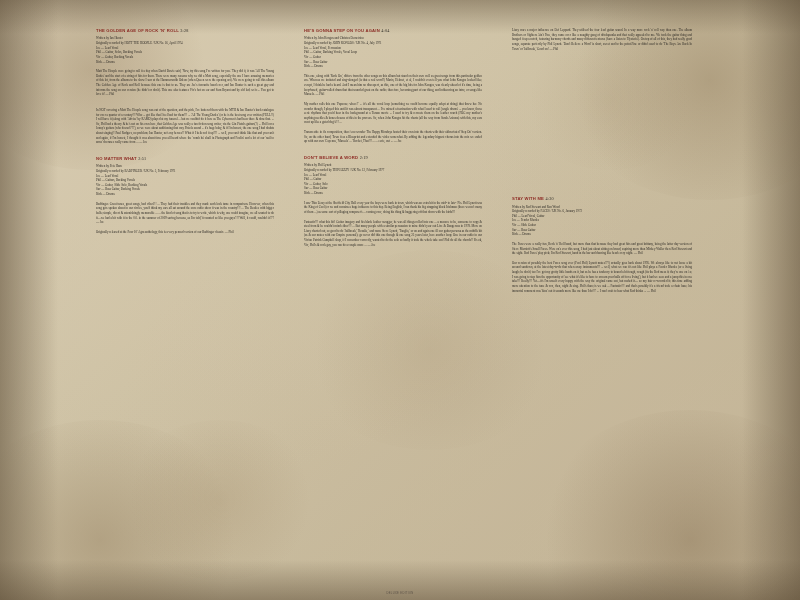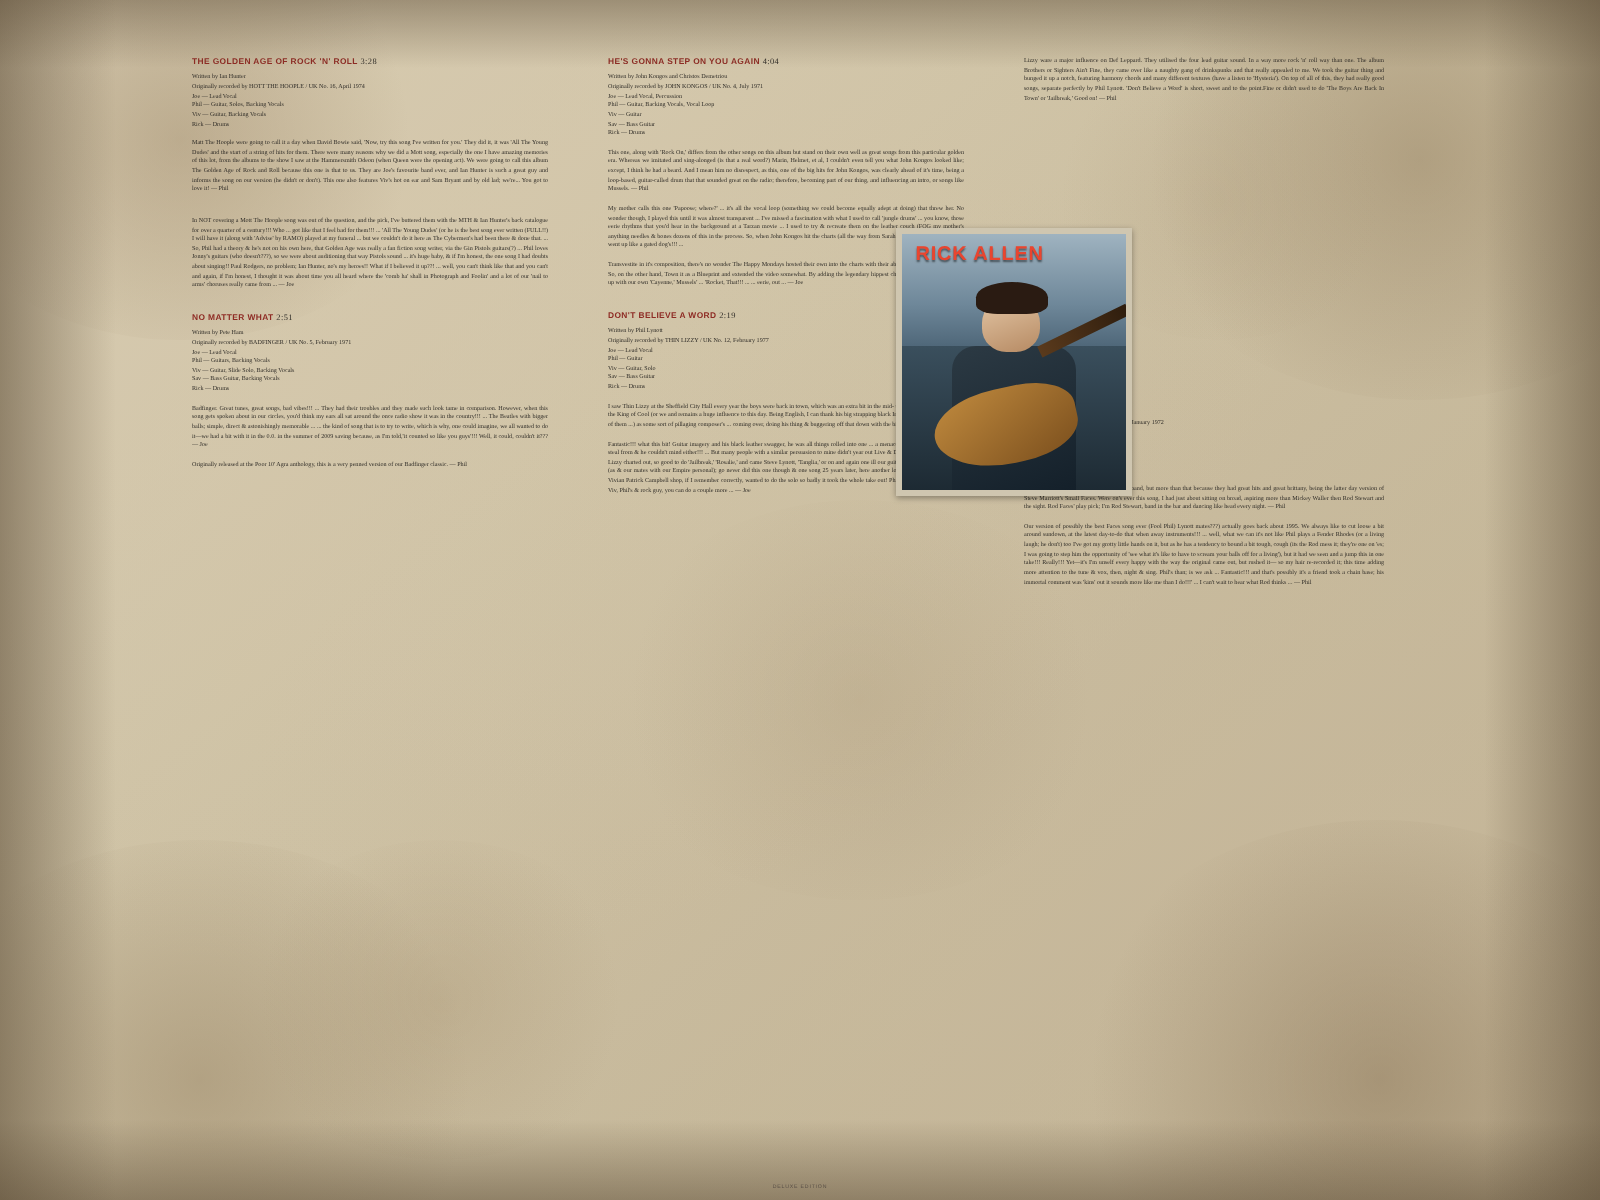--- a/index.html
+++ b/index.html
@@ -278,32 +278,20 @@
           <div>Viv — Slide Guitar</div>
           <div>Sav — Bass Guitar</div>
           <div>Rick — Drums</div>
         </div>
         <div class="para">The Faces were a really fun, Rock 'n' Roll band, but more than that because they had great hits and great brittany, being the latter day version of Steve Marriott's Small Faces. Were on's ever this song, I had just about sitting on broad, aspiring more than Mickey Waller then Rod Stewart and the sight. Rod Faces' play pick; I'm Rod Stewart, band in the bar and dancing like head every night. — Phil</div>
         <div class="para">Our version of possibly the best Faces song ever (Fool Phil) Lynott mates???) actually goes back about 1995. We always like to cut loose a bit around sundown, at the latest day-to-do that when away instruments!!! ... well, what we can it's not like Phil plays a Fender Rhodes (or a living laugh; he don't) too I've got my grotty little hands on it, but as he has a tendency to bound a bit tough, cough (its the Rod mess it; they're one on 'es; I was going to step him the opportunity of 'see what it's like to have to scream your balls off for a living'), but it had we seen and a jump this in one take!!! Really!!! Yet—it's I'm unself every happy with the way the original came out, but rushed it— so my hair re-recorded it; this time adding more attention to the tune &amp; vox, then, night &amp; sing. Phil's than; is we ask ... Fantastic!!! and that's possibly it's a friend took a chain base; his immortal comment was 'kins' out it sounds more like me than I do!!!' ... I can't wait to hear what Rod thinks ... — Phil</div>
       </div>
 
     </div>
 
-    <div class="photo-wrap">
-      <div class="photo">
-        <div class="sky"></div>
-        <div class="floor"></div>
-        <div class="torso"></div>
-        <div class="guitar"></div>
-        <div class="neck"></div>
-        <div class="head"></div>
-        <div class="hair"></div>
-        <div class="photo-name">RICK ALLEN</div>
-      </div>
-    </div>
 
   </div>
 
   <div class="edge-t"></div>
   <div class="edge-b"></div>
   <div class="edge-l"></div>
   <div class="edge-r"></div>
 
   <div class="footer-bar">DELUXE EDITION</div>
 </div>

